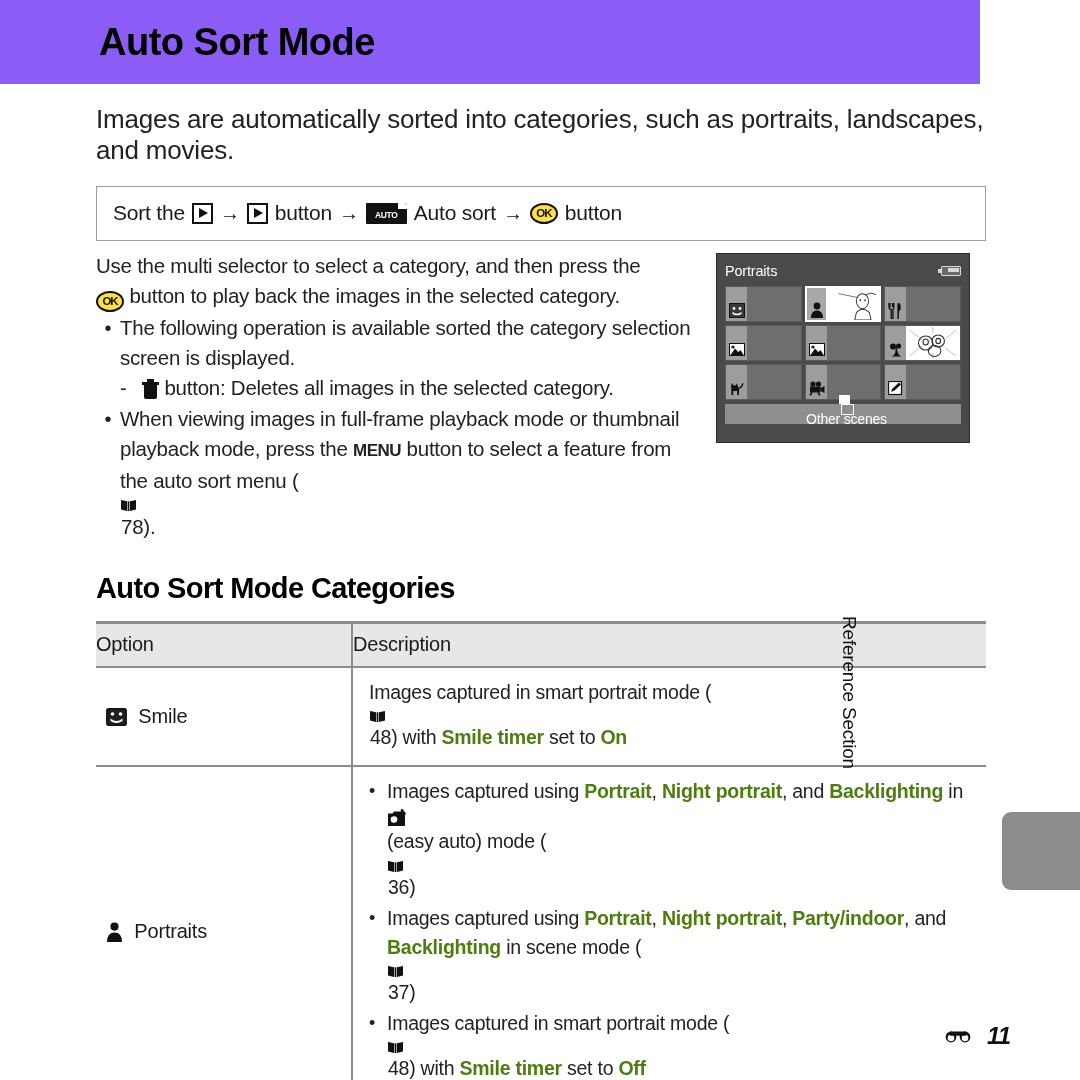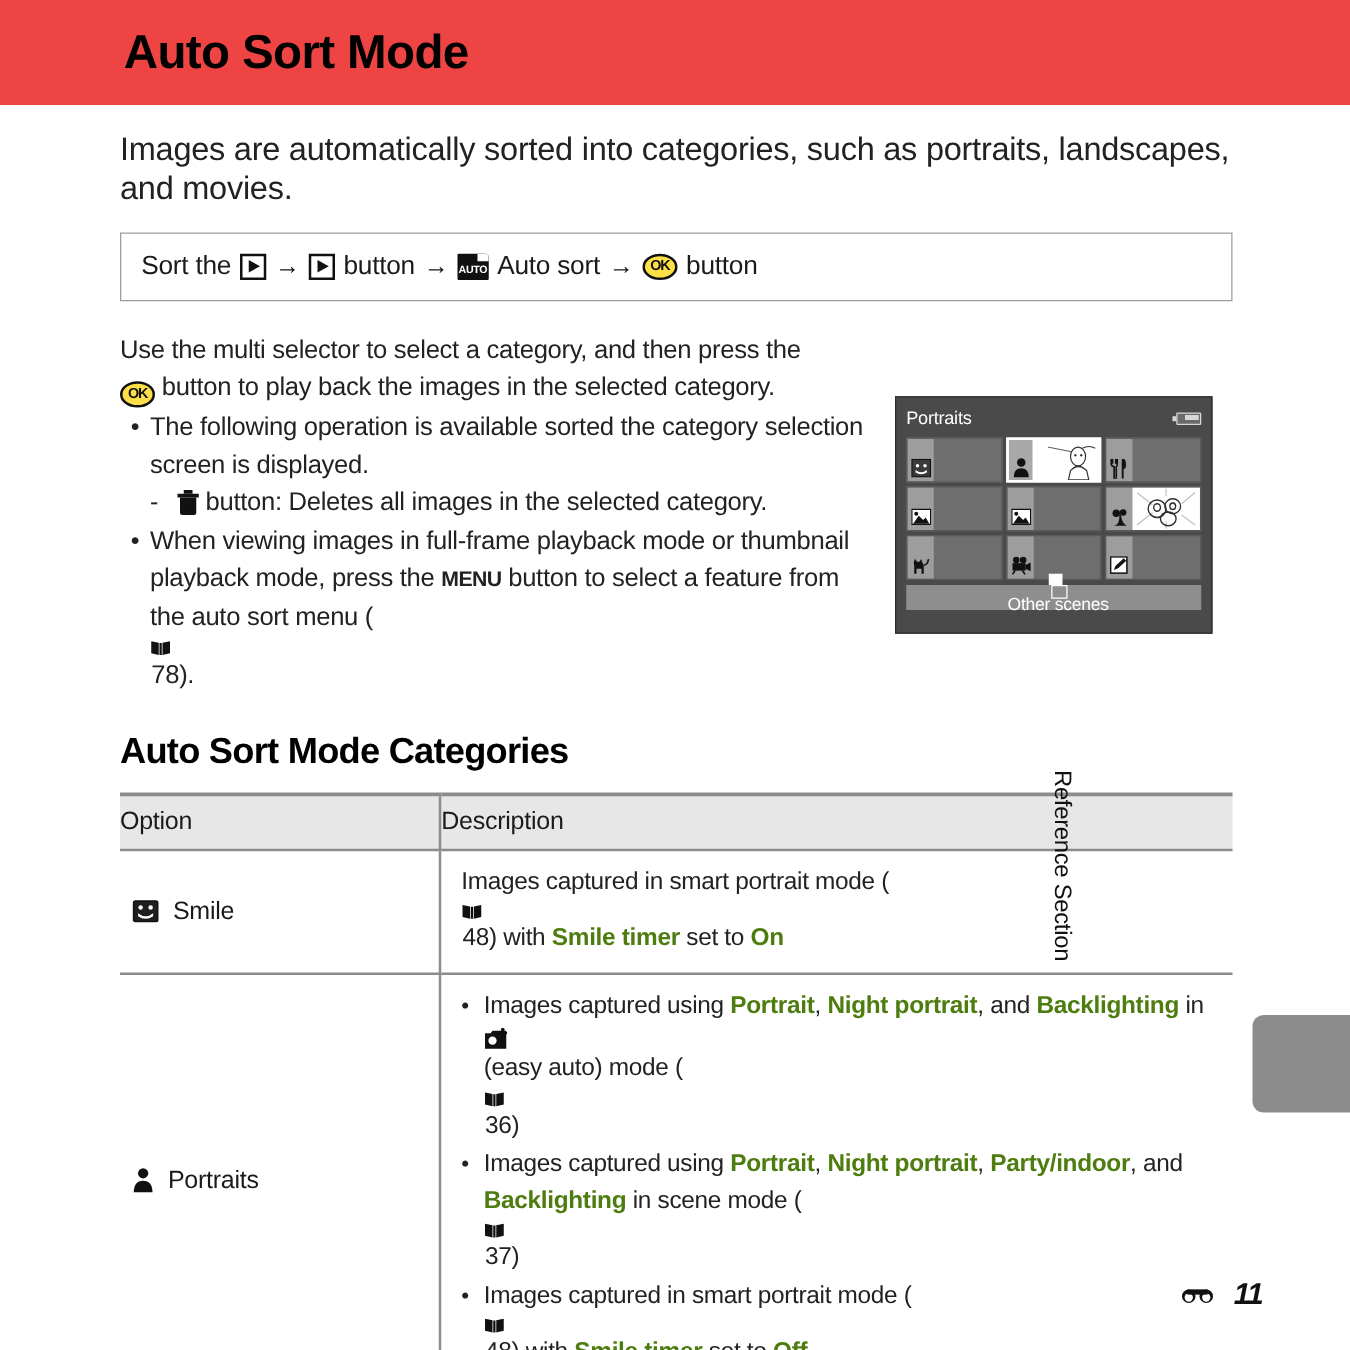--- a/index.html
+++ b/index.html
@@ -11,23 +11,23 @@
     font-family: "Liberation Sans", sans-serif;
     color: #1a1a1a;
     position: relative;
     overflow: hidden;
   }
 
   
   .header-band {
     position: absolute;
     left: 0; top: 0;
-    width: 1080px;
+    width: 980px;
     height: 84px;
-    background: #ef4444;
+    background: #8b5cf6;
     display: flex;
     align-items: center;
   }
   .page-title {
     margin-left: 99px;
     font-size: 38px;
     font-weight: bold;
     letter-spacing: -0.5px;
     color: #000;
   }
@@ -78,21 +78,21 @@
     border-left: 9px solid #111;
     border-top: 5px solid transparent;
     border-bottom: 5px solid transparent;
   }
 
   
   .ic-arrow { font-size: 20px; font-weight: bold; color: #111; line-height: 1; }
 
   
   .ic-auto {
-    width: 25px; height: 21px;
+    width: 41px; height: 21px;
     background: #111;
     position: relative;
     border-radius: 1px 3px 1px 1px;
     color: #fff;
     font-size: 8.5px;
     font-weight: bold;
     text-align: center;
     line-height: 25px;
     letter-spacing: -0.3px;
     overflow: hidden;
@@ -167,23 +167,23 @@
 
   
   .ic-easyauto {
     width: 19px; height: 18px;
     vertical-align: -3px;
   }
   .ic-easyauto svg { display: block; }
 
   
   .mid-area {
-    margin-top: 24px;
-    display: flex;
-    align-items: center;
+    margin-top: 10px;
+    display: flex;
+    align-items: flex-start;
   }
   .mid-text {
     width: 600px;
     font-size: 20.5px;
     line-height: 30px;
     letter-spacing: -0.25px;
     color: #222;
   }
   .mid-text p { margin: 0; }
   .bullet-row {

